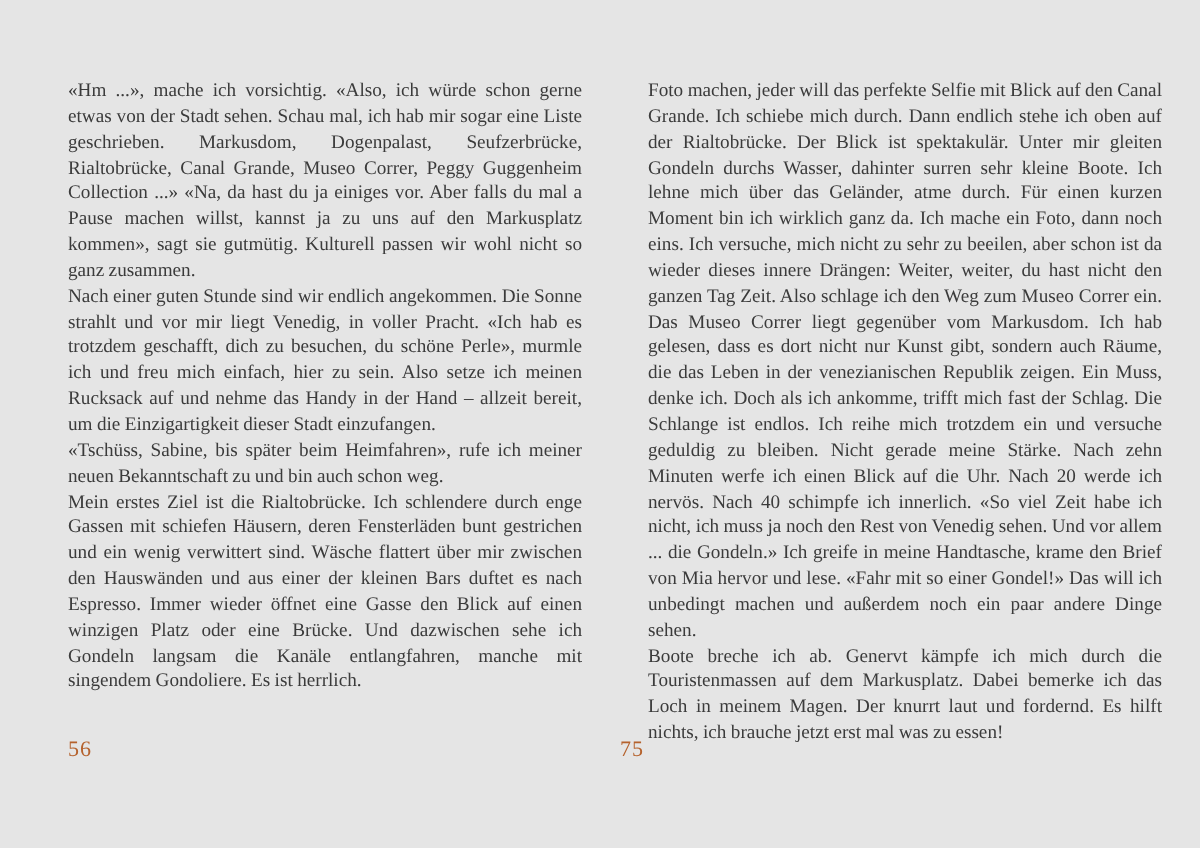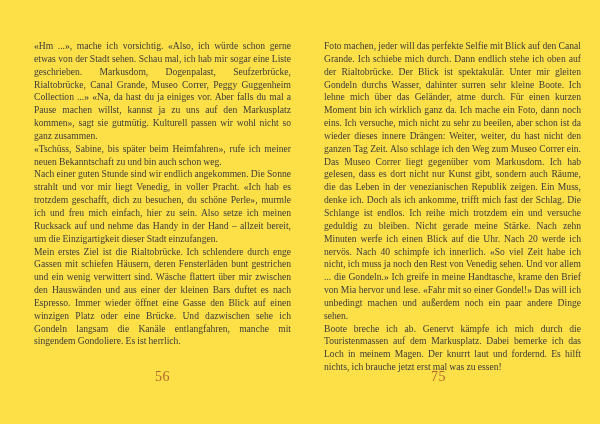--- a/index.html
+++ b/index.html
@@ -7,21 +7,21 @@
     padding: 0;
     width: 600px;
     height: 424px;
     background: #ffffff;
     overflow: hidden;
   }
   .spread {
     position: relative;
     width: 600px;
     height: 424px;
-    background: #fde047;
+    background: #e5e5e5;
     font-family: "Liberation Serif", "DejaVu Serif", serif;
     color: #3b3b3b;
   }
   .page-text {
     position: absolute;
     top: 40px;
     width: 257px;
     font-size: 9.6px;
     line-height: 12.85px;
     text-align: justify;
@@ -32,37 +32,36 @@
   .page-text.left  { left: 34px; }
   .page-text.right { left: 324px; }
   .page-text p {
     margin: 0;
     padding: 0;
   }
   .folio {
     position: absolute;
     top: 369px;
     width: 257px;
-    text-align: center;
-    font-size: 14px;
+    font-size: 11px;
     letter-spacing: 0.5px;
     color: #b5622d;
   }
   .folio.left  { left: 34px; }
   .folio.right { left: 310px; }
 </style>
 </head>
 <body>
 
 <div class="spread">
 
   <div class="page-text left">
     <p>«Hm ...», mache ich vorsichtig. «Also, ich würde schon gerne etwas von der Stadt sehen. Schau mal, ich hab mir sogar eine Liste geschrieben. Markusdom, Dogenpalast, Seufzerbrücke, Rialtobrücke, Canal Grande, Museo Correr, Peggy Guggenheim Collection ...» «Na, da hast du ja einiges vor. Aber falls du mal a Pause machen willst, kannst ja zu uns auf den Markusplatz kommen», sagt sie gutmütig. Kulturell passen wir wohl nicht so ganz zusammen.</p>
+    <p>Nach einer guten Stunde sind wir endlich angekommen. Die Sonne strahlt und vor mir liegt Venedig, in voller Pracht. «Ich hab es trotzdem geschafft, dich zu besuchen, du schöne Perle», murmle ich und freu mich einfach, hier zu sein. Also setze ich meinen Rucksack auf und nehme das Handy in der Hand – allzeit bereit, um die Einzigartigkeit dieser Stadt einzufangen.</p>
     <p>«Tschüss, Sabine, bis später beim Heimfahren», rufe ich meiner neuen Bekanntschaft zu und bin auch schon weg.</p>
-    <p>Nach einer guten Stunde sind wir endlich angekommen. Die Sonne strahlt und vor mir liegt Venedig, in voller Pracht. «Ich hab es trotzdem geschafft, dich zu besuchen, du schöne Perle», murmle ich und freu mich einfach, hier zu sein. Also setze ich meinen Rucksack auf und nehme das Handy in der Hand – allzeit bereit, um die Einzigartigkeit dieser Stadt einzufangen.</p>
     <p>Mein erstes Ziel ist die Rialtobrücke. Ich schlendere durch enge Gassen mit schiefen Häusern, deren Fensterläden bunt gestrichen und ein wenig verwittert sind. Wäsche flattert über mir zwischen den Hauswänden und aus einer der kleinen Bars duftet es nach Espresso. Immer wieder öffnet eine Gasse den Blick auf einen winzigen Platz oder eine Brücke. Und dazwischen sehe ich Gondeln langsam die Kanäle entlangfahren, manche mit singendem Gondoliere. Es ist herrlich.</p>
   </div>
   <div class="folio left">56</div>
 
   <div class="page-text right">
     <p>Foto machen, jeder will das perfekte Selfie mit Blick auf den Canal Grande. Ich schiebe mich durch. Dann endlich stehe ich oben auf der Rialtobrücke. Der Blick ist spektakulär. Unter mir gleiten Gondeln durchs Wasser, dahinter surren sehr kleine Boote. Ich lehne mich über das Geländer, atme durch. Für einen kurzen Moment bin ich wirklich ganz da. Ich mache ein Foto, dann noch eins. Ich versuche, mich nicht zu sehr zu beeilen, aber schon ist da wieder dieses innere Drängen: Weiter, weiter, du hast nicht den ganzen Tag Zeit. Also schlage ich den Weg zum Museo Correr ein. Das Museo Correr liegt gegenüber vom Markusdom. Ich hab gelesen, dass es dort nicht nur Kunst gibt, sondern auch Räume, die das Leben in der venezianischen Republik zeigen. Ein Muss, denke ich. Doch als ich ankomme, trifft mich fast der Schlag. Die Schlange ist endlos. Ich reihe mich trotzdem ein und versuche geduldig zu bleiben. Nicht gerade meine Stärke. Nach zehn Minuten werfe ich einen Blick auf die Uhr. Nach 20 werde ich nervös. Nach 40 schimpfe ich innerlich. «So viel Zeit habe ich nicht, ich muss ja noch den Rest von Venedig sehen. Und vor allem ... die Gondeln.» Ich greife in meine Handtasche, krame den Brief von Mia hervor und lese. «Fahr mit so einer Gondel!» Das will ich unbedingt machen und außerdem noch ein paar andere Dinge sehen.</p>
     <p>Boote breche ich ab. Genervt kämpfe ich mich durch die Touristenmassen auf dem Markusplatz. Dabei bemerke ich das Loch in meinem Magen. Der knurrt laut und fordernd. Es hilft nichts, ich brauche jetzt erst mal was zu essen!</p>
   </div>
   <div class="folio right">75</div>
 

